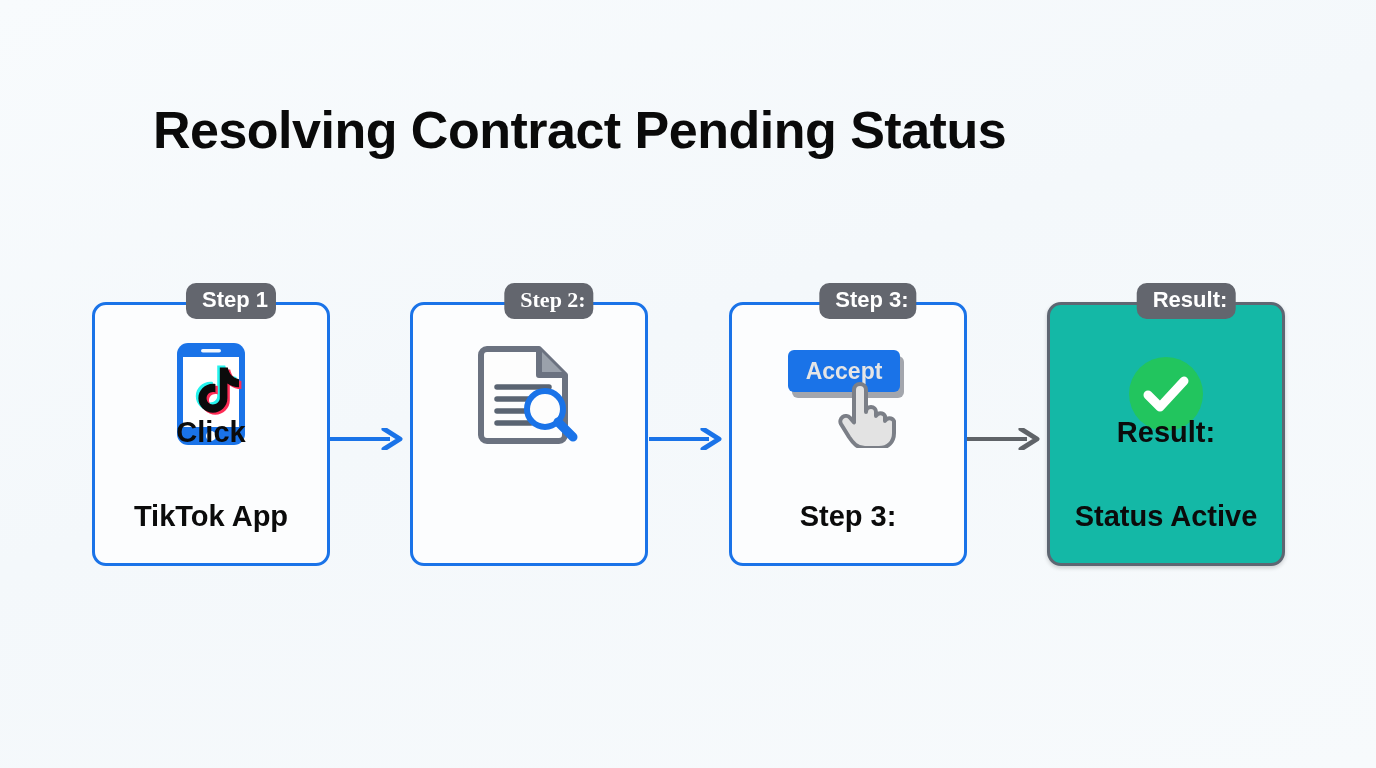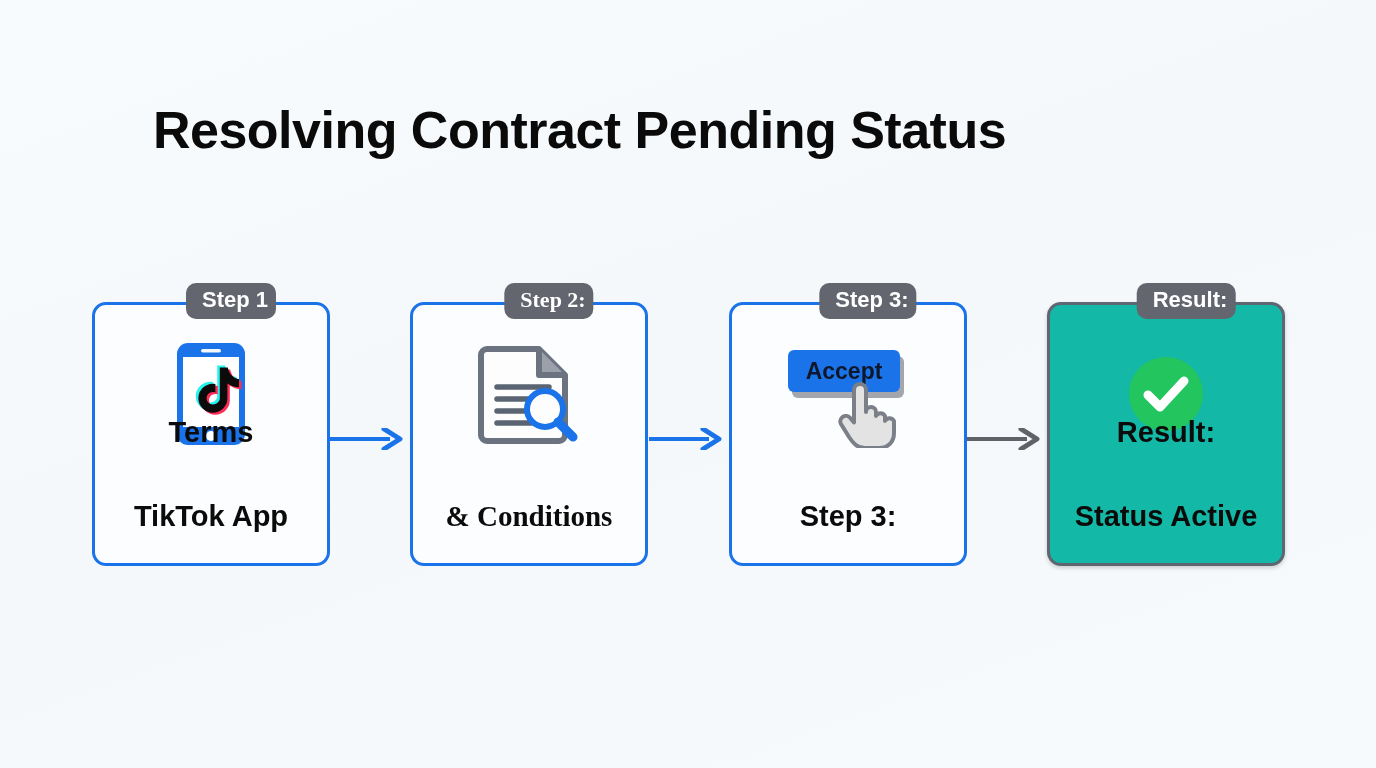--- a/index.html
+++ b/index.html
@@ -97,21 +97,21 @@
   .arrow.a2 { left: 875px; }
 
   
   .accept-wrap { position: relative; width: 120px; height: 100px; }
   .accept-btn {
     position: absolute;
     top: 6px; left: 0;
     width: 112px; height: 42px;
     background: #1a73e8;
     border-radius: 6px;
-    color: #0f172a;
+    color: #e5e5e5;
     font-size: 23px;
     font-weight: 600;
     display: flex;
     align-items: center;
     justify-content: center;
     box-shadow: 4px 6px 0 rgba(90,95,105,0.55);
   }
   .cursor-hand { position: absolute; top: 38px; left: 48px; }
 </style>
 </head>
@@ -131,21 +131,21 @@
         <circle cx="37" cy="96" r="5" fill="#ffffff"></circle>
 
         <g transform="translate(17,26) scale(0.80)">
           <path d="M36 2 h10 c1.5 8 6 13 14 14.5 v10 c-5.5 0-10.5-1.7-14.5-4.6 v18.4 c0 10-8.1 18.1-18.1 18.1 S9.2 50.3 9.2 40.3 s8.1-18.1 18.1-18.1 c1.1 0 2.2 .1 3.2 .3 v10.6 c-1-.4-2.1-.6-3.2-.6 -4.3 0-7.8 3.5-7.8 7.8 s3.5 7.8 7.8 7.8 8.7-3.5 8.7-7.8 z" fill="#25f4ee" transform="translate(-3.2,-2.6)"></path>
           <path d="M36 2 h10 c1.5 8 6 13 14 14.5 v10 c-5.5 0-10.5-1.7-14.5-4.6 v18.4 c0 10-8.1 18.1-18.1 18.1 S9.2 50.3 9.2 40.3 s8.1-18.1 18.1-18.1 c1.1 0 2.2 .1 3.2 .3 v10.6 c-1-.4-2.1-.6-3.2-.6 -4.3 0-7.8 3.5-7.8 7.8 s3.5 7.8 7.8 7.8 8.7-3.5 8.7-7.8 z" fill="#fe2c55" transform="translate(3.0,2.4)"></path>
           <path d="M36 2 h10 c1.5 8 6 13 14 14.5 v10 c-5.5 0-10.5-1.7-14.5-4.6 v18.4 c0 10-8.1 18.1-18.1 18.1 S9.2 50.3 9.2 40.3 s8.1-18.1 18.1-18.1 c1.1 0 2.2 .1 3.2 .3 v10.6 c-1-.4-2.1-.6-3.2-.6 -4.3 0-7.8 3.5-7.8 7.8 s3.5 7.8 7.8 7.8 8.7-3.5 8.7-7.8 z" fill="#0b0b0b"></path>
         </g>
       </svg>
     </div>
     <div class="card-label">
-      <span>Terms</span>
+      <span>Click</span>
       <span class="l2">TikTok App</span>
     </div>
   </div>
 
   <div class="arrow a0">
     <svg width="80" height="22" viewBox="0 0 80 22">
       <line x1="0" y1="11" x2="60" y2="11" stroke="#1a73e8" stroke-width="4"></line>
       <polyline points="54,1 70,11 54,21" fill="none" stroke="#1a73e8" stroke-width="5" stroke-linecap="round" stroke-linejoin="round"></polyline>
     </svg>
   </div>
@@ -160,21 +160,20 @@
           <line x1="22" y1="44" x2="74" y2="44"></line>
           <line x1="22" y1="56" x2="74" y2="56"></line>
           <line x1="22" y1="68" x2="64" y2="68"></line>
           <line x1="22" y1="80" x2="56" y2="80"></line>
         </g>
         <circle cx="70" cy="66" r="18" fill="#fdfdfd" stroke="#1a73e8" stroke-width="6"></circle>
         <line x1="83" y1="79" x2="98" y2="94" stroke="#1a73e8" stroke-width="9" stroke-linecap="round"></line>
       </svg>
     </div>
     <div class="card-label">
-      <span class="l2">&amp; Conditions</span>
     </div>
   </div>
 
   <div class="arrow a1">
     <svg width="80" height="22" viewBox="0 0 80 22">
       <line x1="0" y1="11" x2="60" y2="11" stroke="#1a73e8" stroke-width="4"></line>
       <polyline points="54,1 70,11 54,21" fill="none" stroke="#1a73e8" stroke-width="5" stroke-linecap="round" stroke-linejoin="round"></polyline>
     </svg>
   </div>
 

